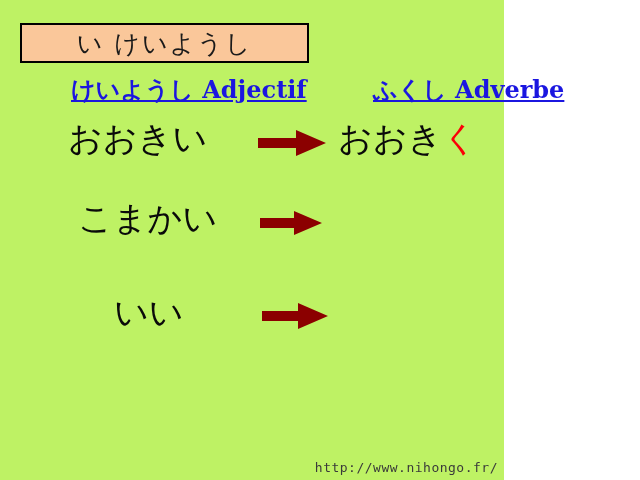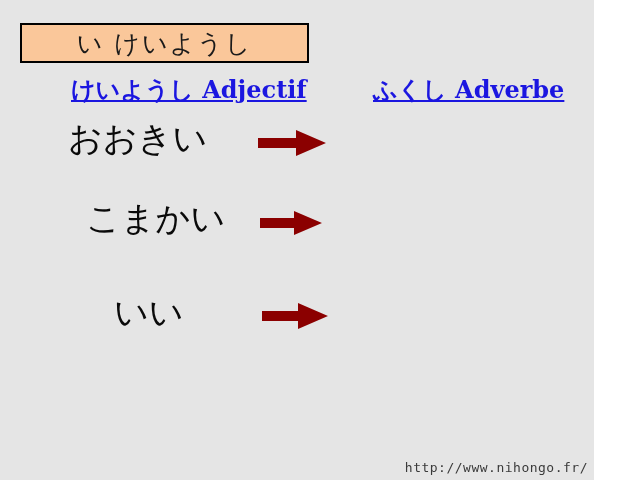--- a/index.html
+++ b/index.html
@@ -9,23 +9,23 @@
   body {
     width: 640px;
     height: 480px;
     background: #ffffff;
     font-family: "DejaVu Sans", sans-serif;
     overflow: hidden;
   }
 
   .slide {
     position: relative;
-    width: 594px;
+    width: 504px;
     height: 480px;
-    background: #e5e5e5;
+    background: #bef264;
   }
 
   
   .title-box {
     position: absolute;
     left: 20px;
     top: 23px;
     width: 289px;
     height: 40px;
     background: #fac79a;
@@ -76,21 +76,21 @@
     font-size: 34px;
     line-height: 44px;
     color: #0a0a0a;
     white-space: pre;
     top: 0;
   }
   .word.red { color: #fb0007; }
   .word .suffix { color: #fb0007; }
 
   .w-left-1  { left: 68px; }
-  .w-left-2  { left: 86px; }
+  .w-left-2  { left: 78px; }
   .w-left-3  { left: 70px; margin-left: 44px; }
   .w-right-1 { left: 338px; }
   .w-right-2 { left: 346px; }
   .w-right-3 { left: 356px; }
 
   
   .arrow {
     position: absolute;
     display: block;
   }
@@ -124,20 +124,21 @@
 
   <div class="col-header header-adverbe">ふくし Adverbe</div>
 
   <div class="row row-1">
     <div class="word w-left-1">おおきい</div>
 
     <svg class="arrow arrow-1" viewBox="0 0 68 30">
       <polygon points="0,10 38,10 38,2 68,15 38,28 38,20 0,20" fill="#8b0000"></polygon>
     </svg>
 
+    <div class="word w-right-1"><span>おおき</span><span class="suffix">く</span></div>
   </div>
 
   <div class="row row-2">
     <div class="word w-left-2">こまかい</div>
 
     <svg class="arrow arrow-2" viewBox="0 0 62 26">
       <polygon points="0,8 34,8 34,1 62,13 34,25 34,18 0,18" fill="#8b0000"></polygon>
     </svg>
 
   </div>

